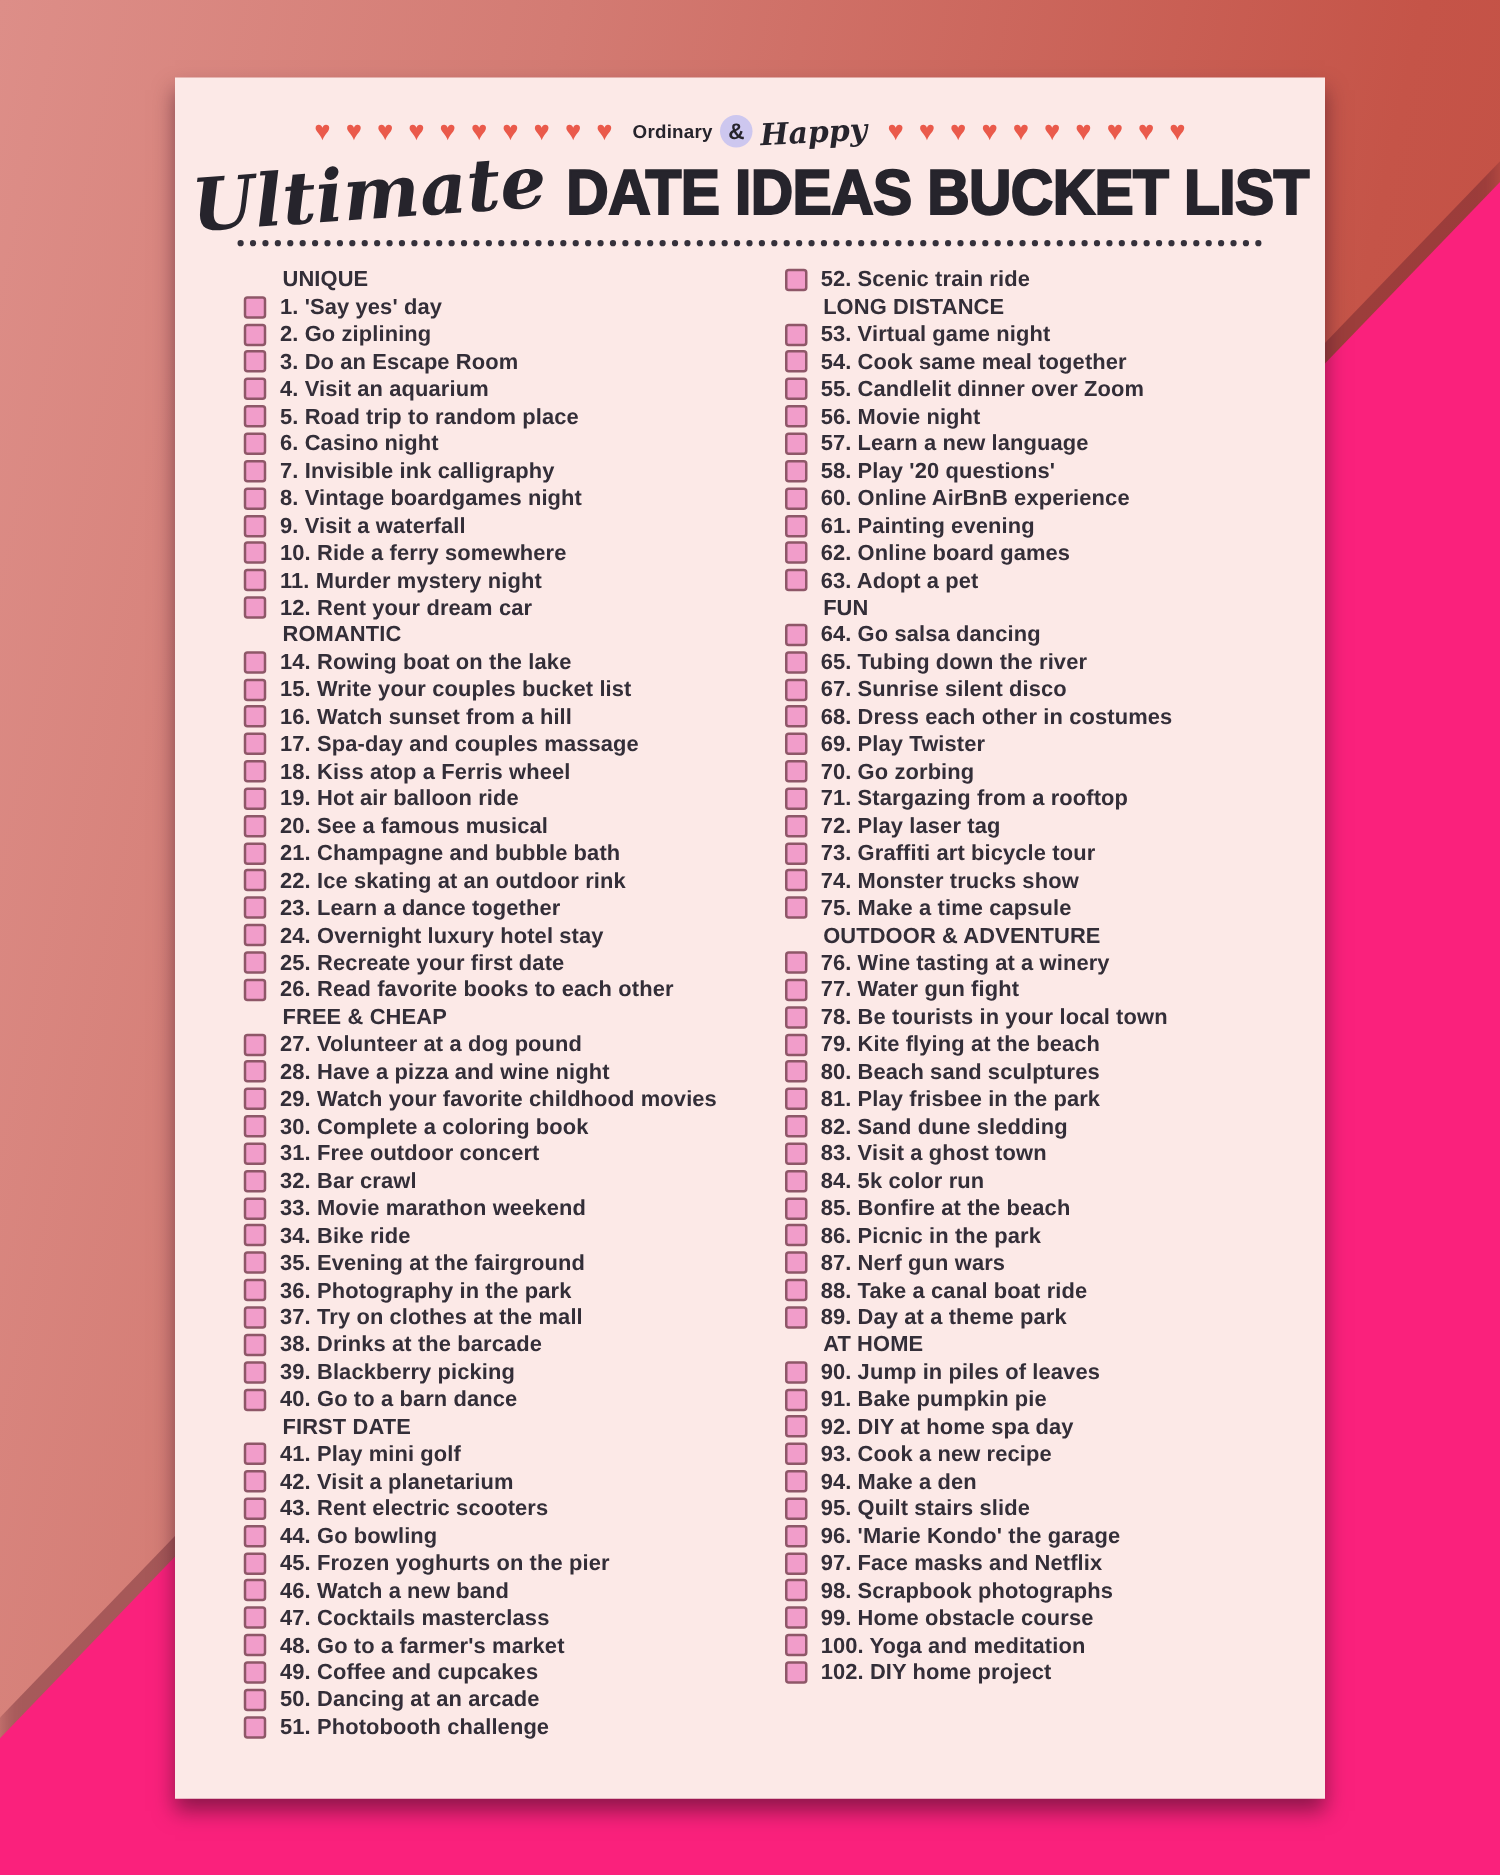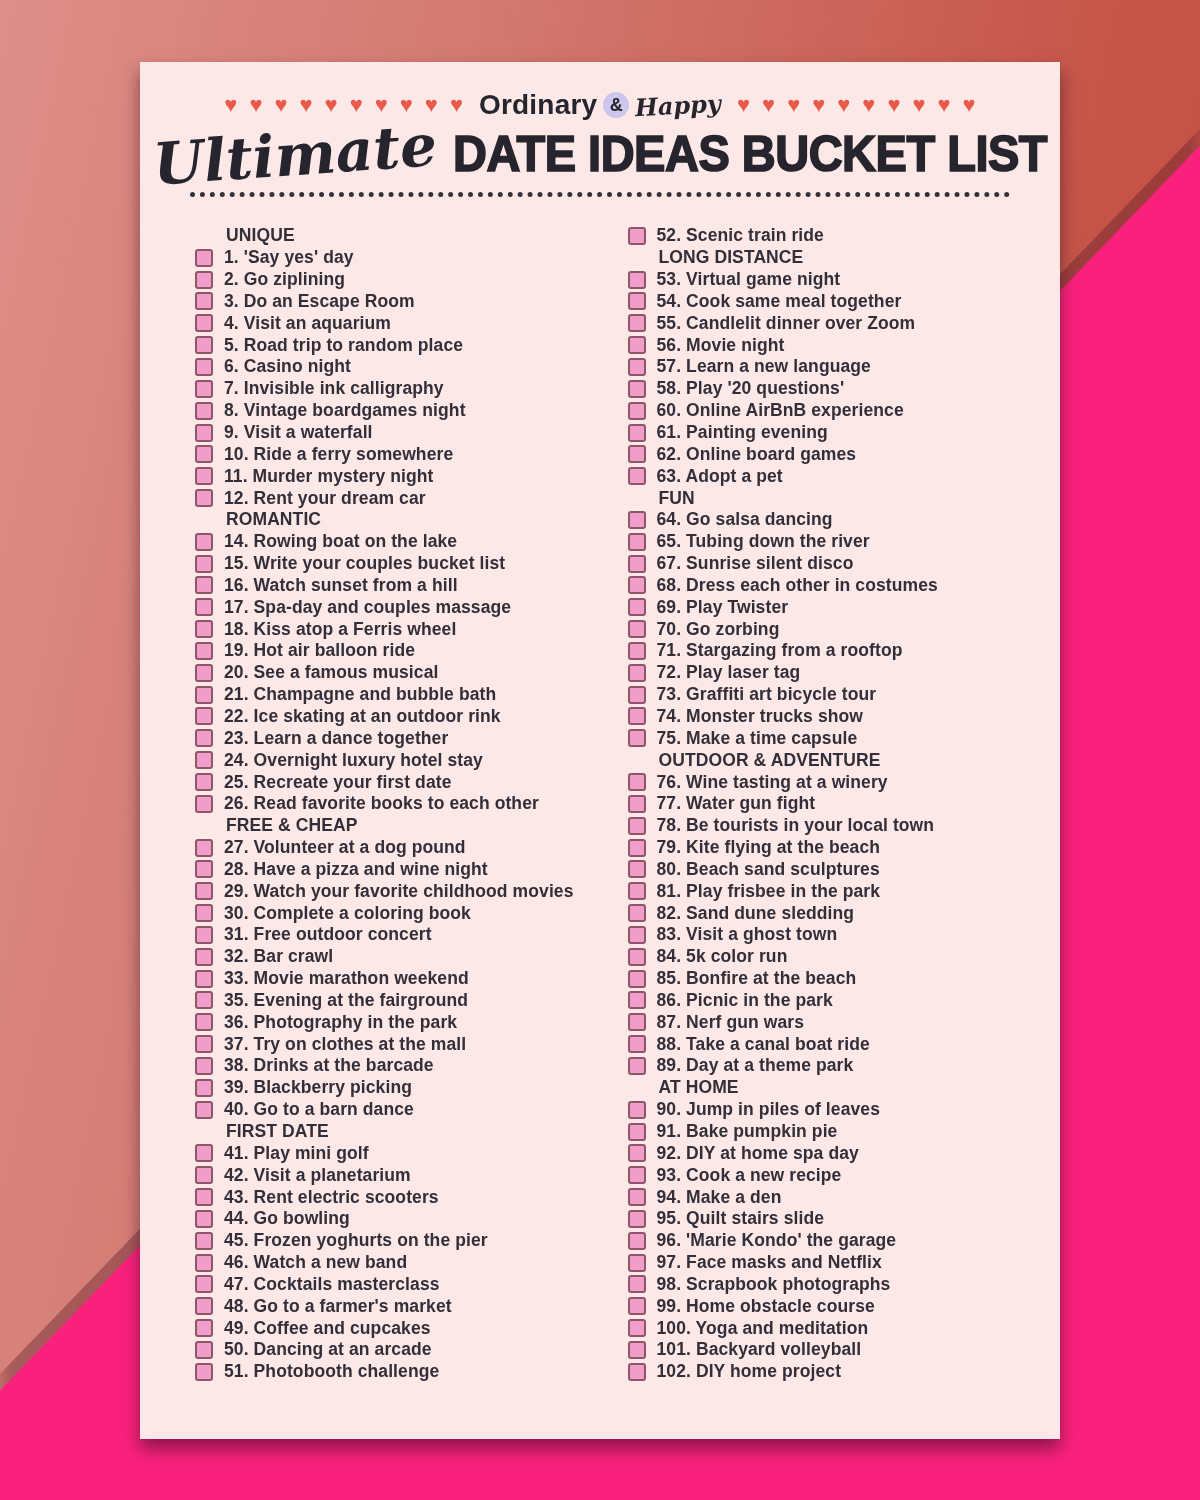--- a/index.html
+++ b/index.html
@@ -29,21 +29,21 @@
     background:var(--card,#fce9e7);
     box-shadow:0 10px 16px rgba(55,15,35,.55);
   }
   .brand-row{
     margin-top:28px;height:30px;
     display:flex;align-items:center;justify-content:center;gap:16px;
   }
   .hearts{display:flex;align-items:center;gap:12px;}
   .heart{color:var(--heart,#ea5a4b);font-size:22px;line-height:22px;}
   .brand{display:flex;align-items:center;gap:6px;color:#26242c;white-space:nowrap;}
-  .brand-ordinary{font-weight:bold;font-size:28px;letter-spacing:0.2px;}
+  .brand-ordinary{font-weight:bold;font-size:15px;letter-spacing:0.2px;}
   .brand-amp{
     font-weight:bold;font-size:18px;background:#cdc7ef;border-radius:50%;
     width:26px;height:26px;display:inline-flex;align-items:center;justify-content:center;
   }
   .brand-happy{
     font-family:"DejaVu Serif",serif;font-style:italic;font-weight:bold;
     font-size:24px;transform:rotate(-3deg);
   }
   .title-row{
     margin-top:2px;height:62px;
@@ -56,21 +56,21 @@
   }
   .title-main{
     font-weight:bold;font-size:47px;letter-spacing:-0.5px;
     -webkit-text-stroke:1.6px #26242c;
     display:inline-block;transform:scaleY(1.08);
   }
   .dotted{
     margin:8px 50px 0 50px;height:0;
     border-bottom:5px dotted #35313b;
   }
-  .list{margin-top:28px;display:flex;}
+  .list{margin-top:16px;display:flex;}
   .col{width:433px;}
   .col:first-child{margin-left:55px;}
   .row{
     height:21.85px;display:flex;align-items:center;
     font-size:17.5px;font-weight:bold;color:#332e38;letter-spacing:0.1px;
     white-space:nowrap;
   }
   .row.section{padding-left:31px;}
   .checkbox{
     flex:0 0 auto;width:14px;height:14px;
@@ -254,20 +254,24 @@
           <div class="row item">
             <span class="checkbox"></span>
             <span class="label">32. Bar crawl</span>
           </div>
           <div class="row item">
             <span class="checkbox"></span>
             <span class="label">33. Movie marathon weekend</span>
           </div>
           <div class="row item">
             <span class="checkbox"></span>
+            <span class="label">34. Bike ride</span>
+          </div>
+          <div class="row item">
+            <span class="checkbox"></span>
             <span class="label">35. Evening at the fairground</span>
           </div>
           <div class="row item">
             <span class="checkbox"></span>
             <span class="label">36. Photography in the park</span>
           </div>
           <div class="row item">
             <span class="checkbox"></span>
             <span class="label">37. Try on clothes at the mall</span>
           </div>
@@ -514,24 +518,20 @@
             <span class="checkbox"></span>
             <span class="label">98. Scrapbook photographs</span>
           </div>
           <div class="row item">
             <span class="checkbox"></span>
             <span class="label">99. Home obstacle course</span>
           </div>
           <div class="row item">
             <span class="checkbox"></span>
             <span class="label">100. Yoga and meditation</span>
-          </div>
-          <div class="row item">
-            <span class="checkbox"></span>
-            <span class="label">101. Backyard volleyball</span>
           </div>
           <div class="row item">
             <span class="checkbox"></span>
             <span class="label">102. DIY home project</span>
           </div>
         </div>
       </div>
   </div>
 </div>
 

